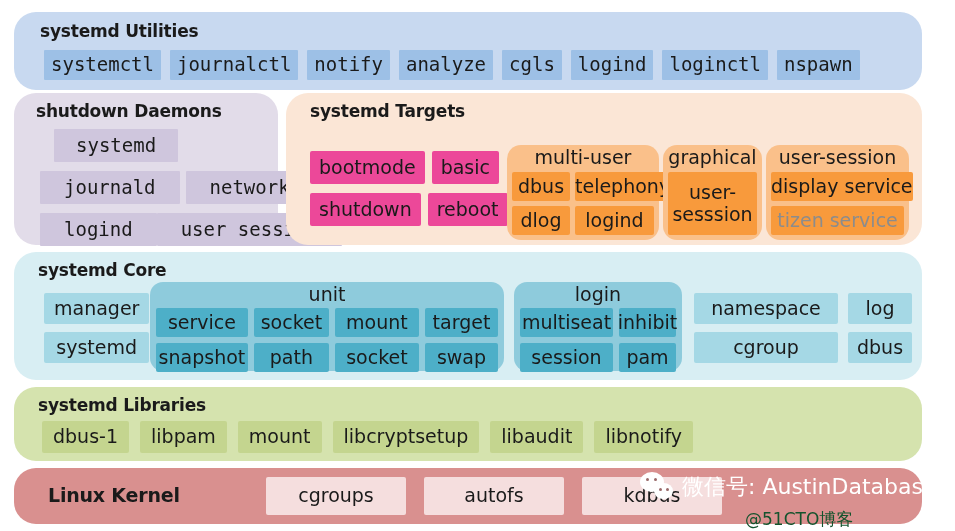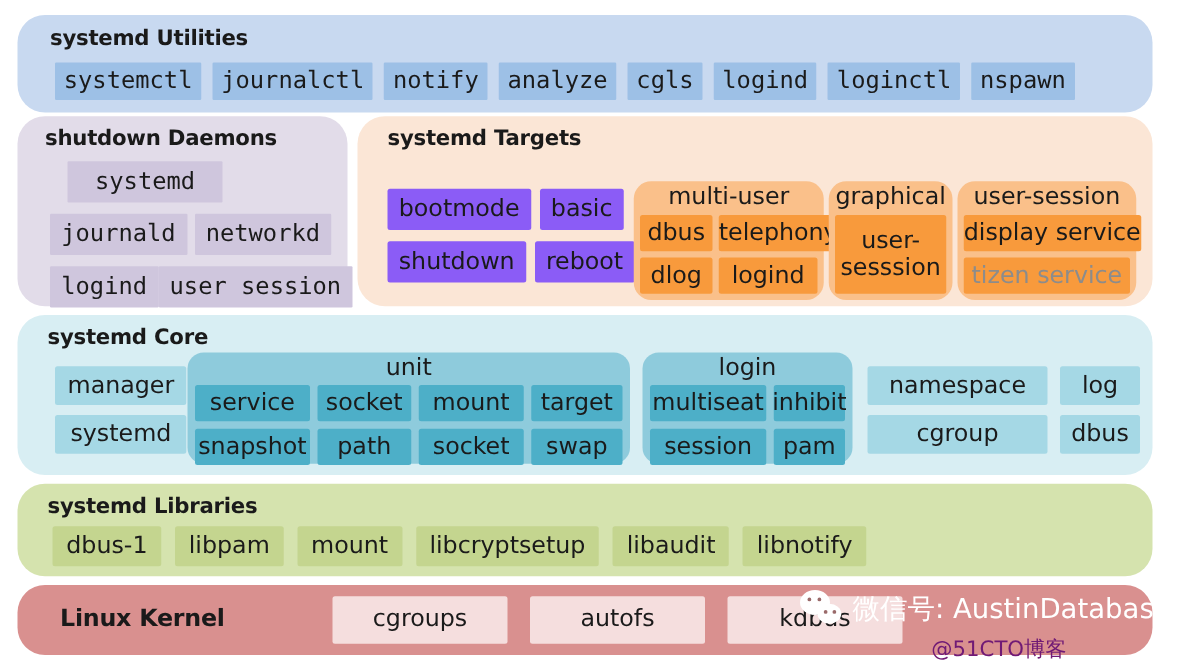--- a/index.html
+++ b/index.html
@@ -64,35 +64,35 @@
     left: 14px; top: 93px; width: 264px; height: 152px;
     background: #e2dce9;
   }
   #daemons .panel-title { position: absolute; left: 22px; top: 8px; }
   .dae-rows { position: absolute; left: 26px; top: 36px; display: flex; flex-direction: column; gap: 9px; }
   .dae-row { display: flex; gap: 0px; }
   .dae-chip {
     background: #cfc6dd;
     font-size: 19px;
     height: 33px;
-    padding: 0 9px;
+    padding: 0 24px;
     border-radius: 1px;
   }
 
   
   #targets {
     left: 286px; top: 93px; width: 636px; height: 152px;
     background: #fbe6d6;
   }
   #targets .panel-title { position: absolute; left: 24px; top: 8px; }
 
   .tgt-plain { position: absolute; left: 24px; top: 58px; display: flex; flex-direction: column; gap: 9px; }
   .tgt-plain-row { display: flex; gap: 7px; }
   .tgt-chip {
-    background: #8b5cf6;
+    background: #ec4899;
     font-size: 19px;
     height: 33px;
     padding: 12px 9px;
     border-radius: 2px;
   }
 
   .tgt-group {
     position: absolute;
     background: #fac08a;
     border-radius: 14px;
@@ -212,21 +212,21 @@
     font-family: "DejaVu Sans", sans-serif;
     font-size: 22px;
     color: #ffffff;
     white-space: nowrap;
   }
   #watermark-sub {
     position: absolute;
     left: 745px; top: 508px;
     font-family: "DejaVu Sans", sans-serif;
     font-size: 17px;
-    color: #701a75;
+    color: #14532d;
     white-space: nowrap;
     pointer-events: none;
   }
 </style>
 </head>
 <body>
 
 <div class="layer" id="utilities">
   <div class="panel-title">systemd Utilities</div>
   <div class="util-row">

